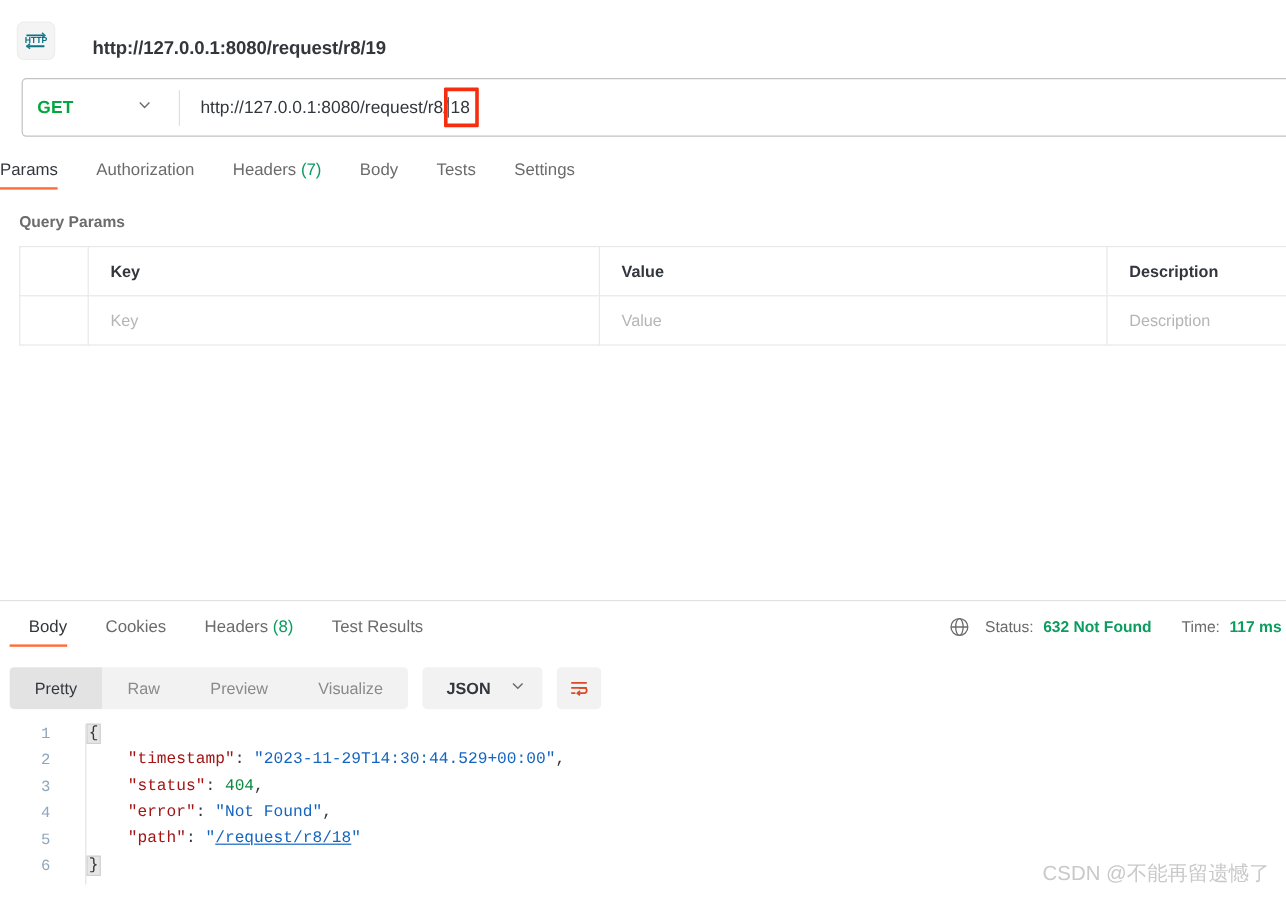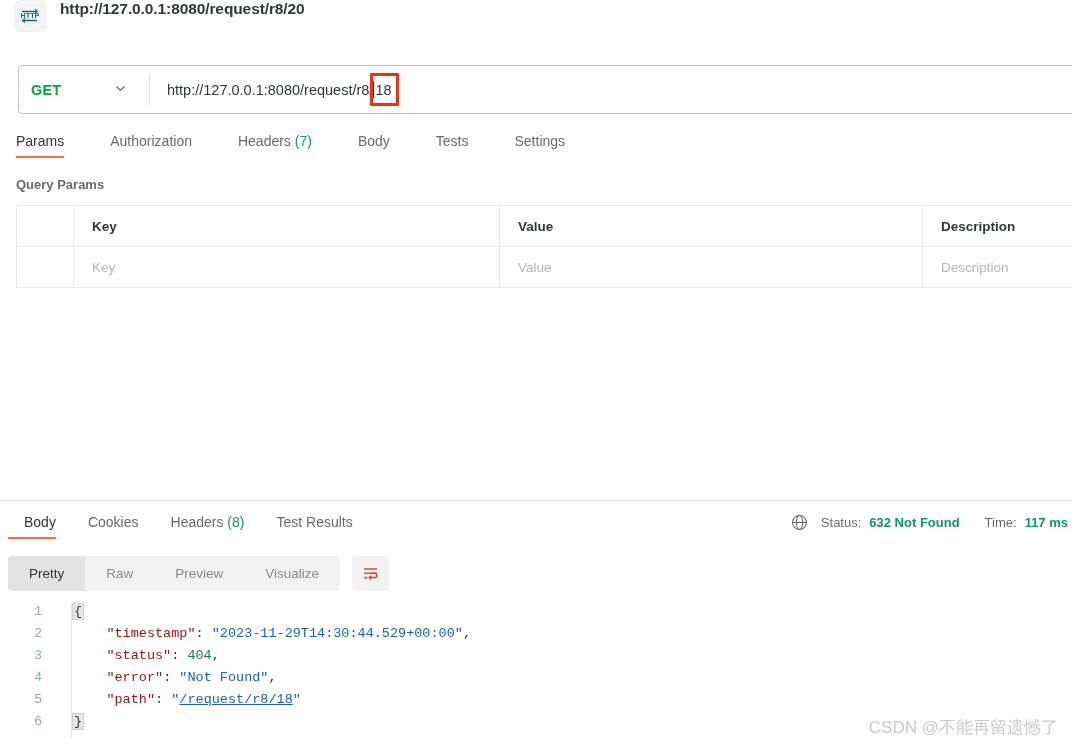--- a/index.html
+++ b/index.html
@@ -13,23 +13,24 @@
     font-family: "Liberation Sans", sans-serif;
     color: #32373d;
     overflow: hidden;
     position: relative;
   }
 
   
   .titlebar {
     height: 50px;
     display: flex;
-    align-items: flex-start;
+    align-items: flex-end;
     padding-left: 14px;
     box-sizing: border-box;
+    gap: 17px;
   }
   .http-icon {
     width: 30px;
     height: 30px;
     border-radius: 6px;
     background: #f4f4f4;
     border: 1px solid #ededed;
     display: flex;
     align-items: center;
     justify-content: center;
@@ -117,25 +118,25 @@
     right: -6px;
     bottom: -8px;
     border: 3px solid #f52e10;
     border-radius: 1px;
     pointer-events: none;
   }
 
   
   .req-tabs {
     position: absolute;
-    left: 16px;
+    left: 0;
     top: 131px;
     display: flex;
     align-items: flex-start;
-    gap: 14px;
+    gap: 0;
   }
   .tab {
     font-size: 14px;
     color: #6b6b6b;
     padding: 2px 16px 9px 16px;
     position: relative;
     white-space: nowrap;
   }
   .tab:first-child { padding-left: 0; }
   .tab.active { color: #32373d; }
@@ -334,21 +335,21 @@
 
 <div class="titlebar">
   <div class="http-icon">
     <svg width="22" height="22" viewBox="0 0 22 22">
       <path d="M3 6.5 H17.5 M3 15.5 H18" stroke="#0b7285" stroke-width="1.6" fill="none"></path>
       <path d="M16 4.3 L18.4 6.5 L16 8.6" stroke="#1a7f8e" stroke-width="1.3" fill="none"></path>
       <path d="M6 13.4 L3.6 15.5 L6 17.6" stroke="#1a7f8e" stroke-width="1.3" fill="none"></path>
       <text x="11" y="13.2" font-size="7.2" font-family="Liberation Sans, sans-serif" font-weight="bold" fill="#0b7285" text-anchor="middle">HTTP</text>
     </svg>
   </div>
-  <div class="title-text">http://127.0.0.1:8080/request/r8/20</div>
+  <div class="title-text">http://127.0.0.1:8080/request/r8/19</div>
 </div>
 
 <div class="urlbar">
   <div class="method">
     <span class="method-label">GET</span>
     <span class="chevron">
       <svg width="13" height="13" viewBox="0 0 13 13">
           <path d="M2.5 4.5 L6.5 8.5 L10.5 4.5" stroke="#6b6b6b" stroke-width="1.2" fill="none"></path>
         </svg>
     </span>
@@ -437,20 +438,28 @@
   <span class="val">117 ms</span>
 </div>
 
 <div class="resp-toolbar">
   <div class="seg-group">
     <div class="seg active">Pretty</div>
     <div class="seg">Raw</div>
     <div class="seg">Preview</div>
     <div class="seg">Visualize</div>
   </div>
+  <div class="json-group">
+    <span class="json-label">JSON</span>
+    <span>
+      <svg width="13" height="13" viewBox="0 0 13 13">
+          <path d="M2.5 4.5 L6.5 8.5 L10.5 4.5" stroke="#6b6b6b" stroke-width="1.2" fill="none"></path>
+        </svg>
+    </span>
+  </div>
   <div class="wrap-btn">
     <svg width="19" height="19" viewBox="0 0 19 19">
       <path d="M3 5 H16" stroke="#d94a26" stroke-width="1.5"></path>
       <path d="M3 9.3 H16" stroke="#d94a26" stroke-width="1.5"></path>
       <path d="M3 13.6 H6.5" stroke="#d94a26" stroke-width="1.5"></path>
       <path d="M9.5 9.3 H14.2 A2.2 2.2 0 0 1 14.2 13.6 H8.6" stroke="#d94a26" stroke-width="1.5" fill="none"></path>
       <path d="M10.3 11.7 L8.2 13.6 L10.3 15.4" stroke="#d94a26" stroke-width="1.5" fill="none"></path>
     </svg>
   </div>
 </div>

